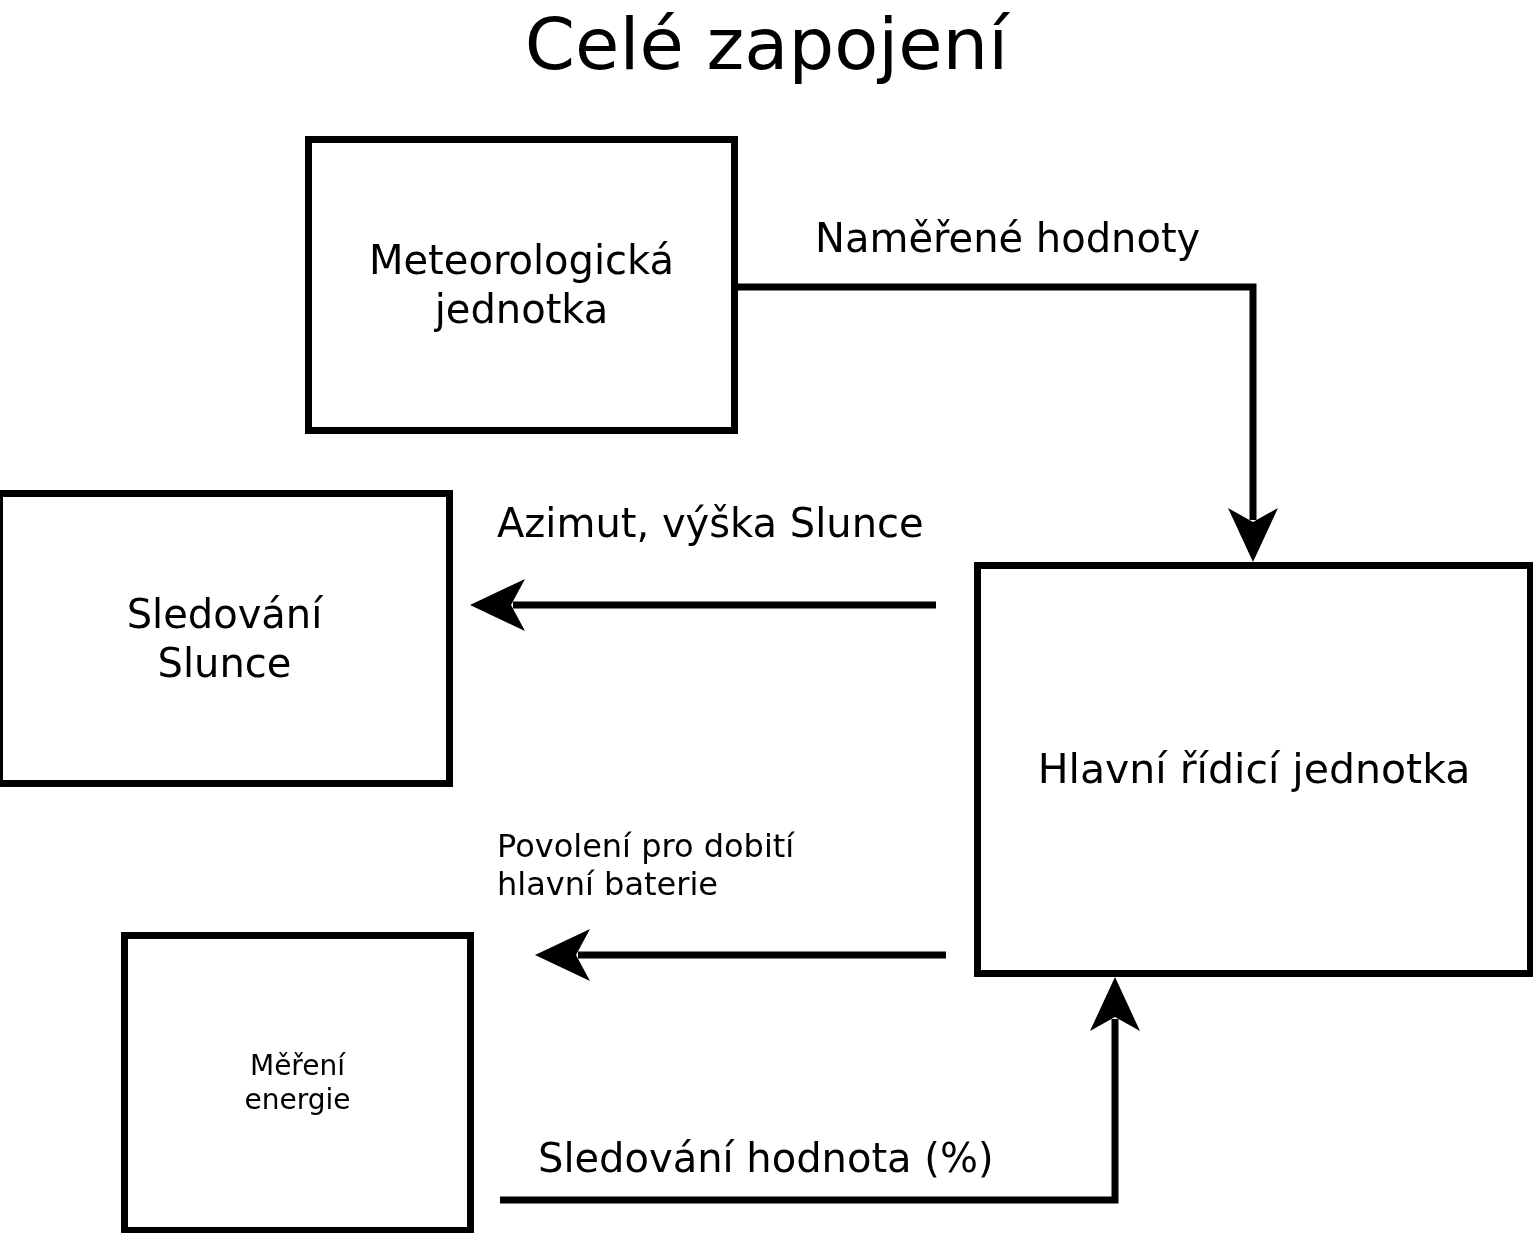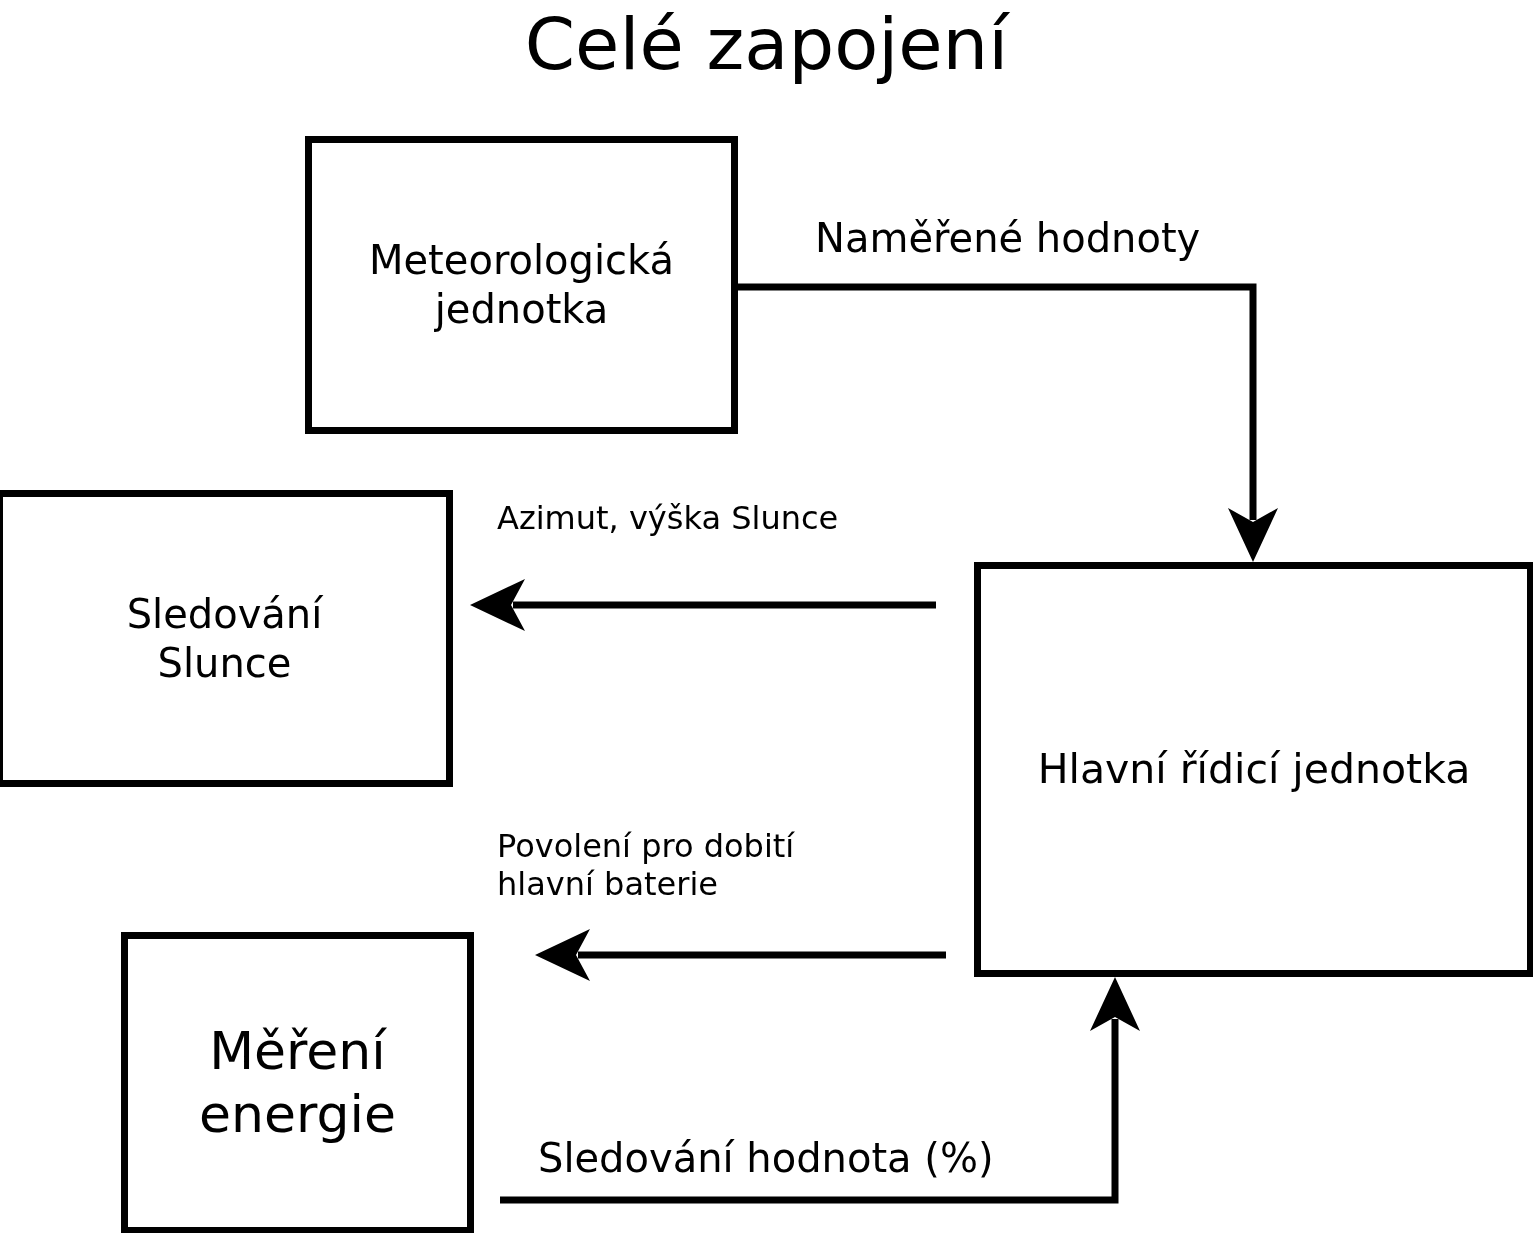--- a/index.html
+++ b/index.html
@@ -51,25 +51,25 @@
     font-size: 72px;
     color: #000000;
     font-weight: normal;
     letter-spacing: 0px;
   }
 
   
   #node-meteo      { left: 305px;  top: 136px;  width: 433px;  height: 298px;  font-size: 40px; }
   #node-sun-track  { left: -4px;   top: 490px;  width: 457px;  height: 297px;  font-size: 40px; }
   #node-main-ctrl  { left: 974px;  top: 562px;  width: 560px;  height: 415px;  font-size: 41px; justify-content: center; }
-  #node-energy     { left: 121px;  top: 932px;  width: 353px;  height: 302px;  font-size: 52px; }
+  #node-energy     { left: 121px;  top: 932px;  width: 353px;  height: 302px;  font-size: 28px; }
 
   
   #label-measured-values    { left: 815px; top: 215px; font-size: 40px; }
-  #label-azimuth-altitude   { left: 497px; top: 500px; font-size: 32px; }
+  #label-azimuth-altitude   { left: 497px; top: 500px; font-size: 40px; }
   #label-charge-permission  { left: 497px; top: 828px; font-size: 32px; }
   #label-measured-percent   { left: 538px; top: 1135px; font-size: 40px; }
 </style>
 </head>
 <body>
 
 <div id="canvas">
 
   <div id="page-title">Celé zapojení</div>
 

